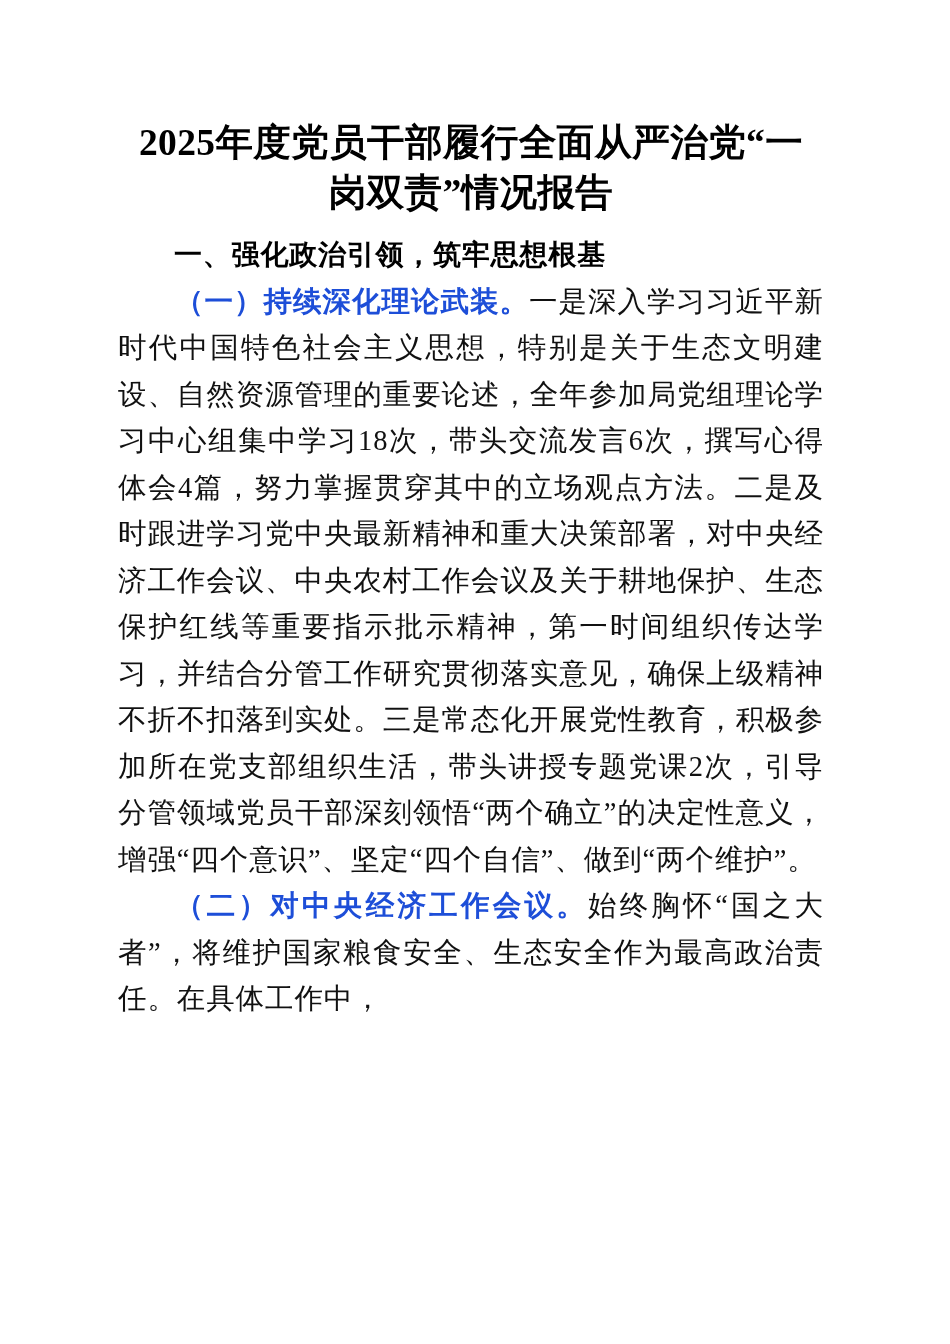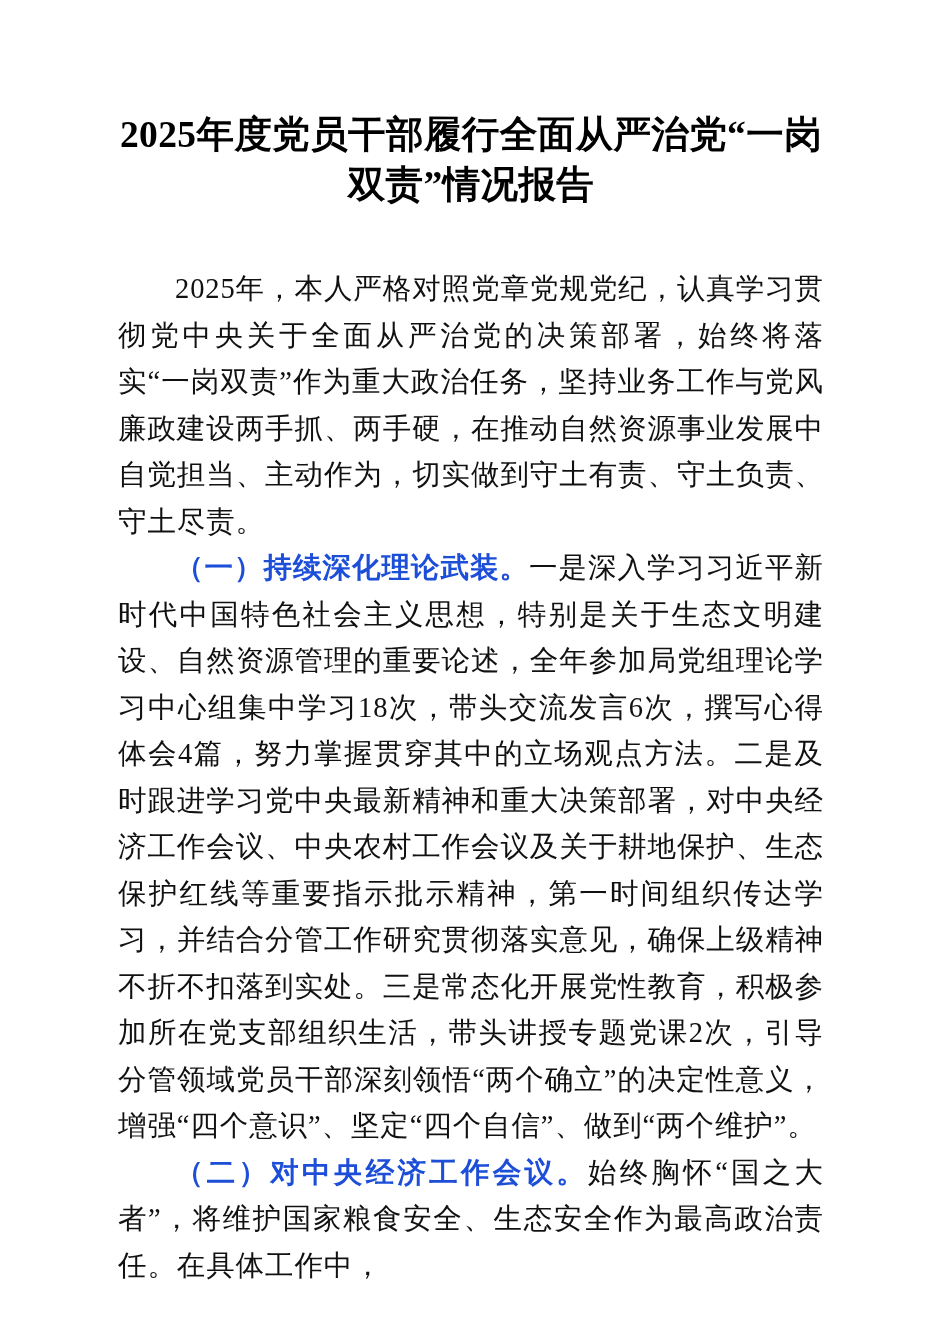--- a/index.html
+++ b/index.html
@@ -28,21 +28,21 @@
   
   .content {
     position: absolute;
     left: 118px;
     top: 0;
     width: 706px;
   }
 
   
   .doc-title {
-    margin: 0;
+    margin: 8px;
     padding-top: 110px;
     font-family: "Liberation Serif", "DejaVu Serif", serif;
     font-weight: 700;
     font-size: 37.5px;
     line-height: 50px;
     text-align: center;
     letter-spacing: 0.4px;
     color: #000000;
     text-indent: 0;
     word-break: break-all;
@@ -91,22 +91,22 @@
   .para + .para { margin-top: 0; }
 </style>
 </head>
 <body>
 
 <div class="page">
   <div class="content">
 
     <h1 class="doc-title" id="doc-title">2025年度党员干部履行全面从严治党“一岗双责”情况报告</h1>
 
-    <p class="para para-first">2025年，本人严格对照党章党规党纪，认真学习贯彻党中央关于全面从严治党的决策部署，始终将落实“一岗双责”作为重大政治任务，坚持业务工作与党风廉政建设两手抓、两手硬，在推动自然资源事业发展中自觉担当、主动作为，切实做到守土有责、守土负责、守土尽责。</p>
 
+    <h2 class="h1-section">一、强化政治引领，筑牢思想根基</h2>
 
     <p class="para">
       <span class="lead">（一）持续深化理论武装。</span><span>一是深入学习习近平新时代中国特色社会主义思想，特别是关于生态文明建设、自然资源管理的重要论述，全年参加局党组理论学习中心组集中学习18次，带头交流发言6次，撰写心得体会4篇，努力掌握贯穿其中的立场观点方法。二是及时跟进学习党中央最新精神和重大决策部署，对中央经济工作会议、中央农村工作会议及关于耕地保护、生态保护红线等重要指示批示精神，第一时间组织传达学习，并结合分管工作研究贯彻落实意见，确保上级精神不折不扣落到实处。三是常态化开展党性教育，积极参加所在党支部组织生活，带头讲授专题党课2次，引导分管领域党员干部深刻领悟“两个确立”的决定性意义，增强“四个意识”、坚定“四个自信”、做到“两个维护”。</span>
     </p>
 
     <p class="para">
       <span class="lead">（二）对中央经济工作会议。</span><span>始终胸怀“国之大者”，将维护国家粮食安全、生态安全作为最高政治责任。在具体工作中，</span>
     </p>
 
   </div>

